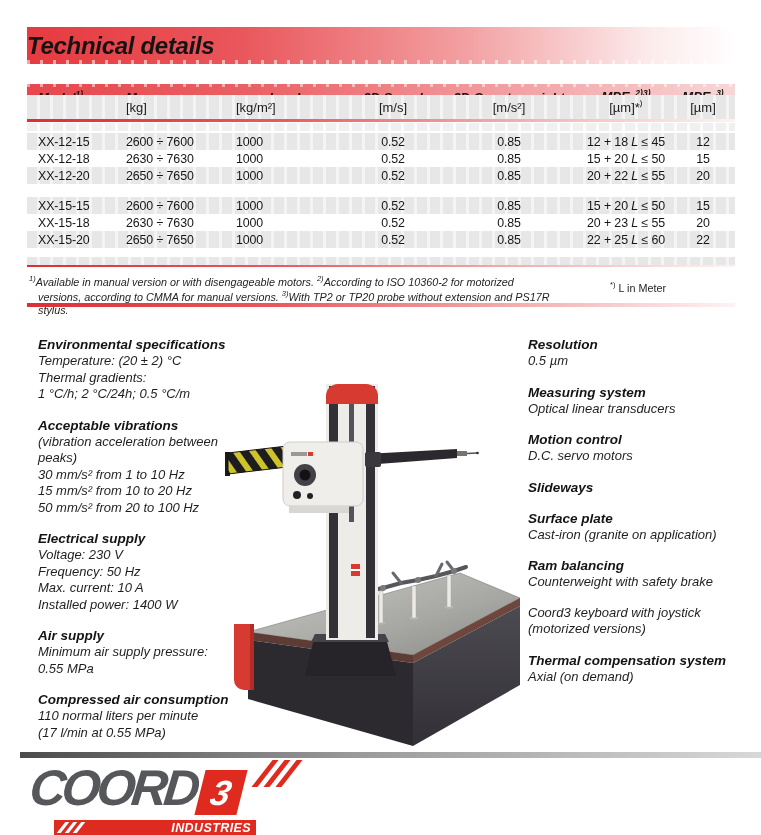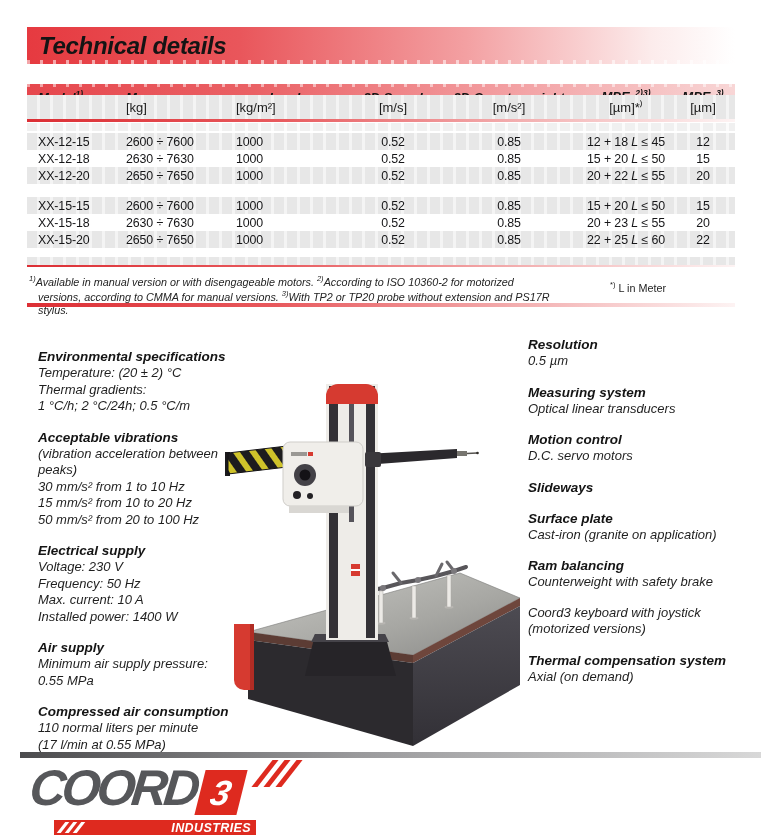--- a/index.html
+++ b/index.html
@@ -5,21 +5,21 @@
   html,body{margin:0;padding:0;background:#fff;}
   .page{position:relative;width:761px;height:835px;background:#fff;overflow:hidden;
         font-family:"Liberation Sans",sans-serif;color:#1a1a1a;}
 
   
   .banner{position:absolute;left:27px;top:27px;width:708px;height:37px;
     background:linear-gradient(to right,#e63a40 0%,#e9565b 30%,#f3a0a2 62%,#fcebeb 88%,#fff 100%);
     display:flex;align-items:center;}
   .banner::after{content:"";position:absolute;left:0;bottom:0;width:100%;height:4px;
     background:repeating-linear-gradient(90deg,rgba(255,255,255,.55) 0 3px,rgba(255,255,255,0) 3px 13px);}
-  .banner-title{font-style:italic;font-weight:bold;font-size:24px;color:#141414;margin-left:12px;letter-spacing:-.3px;}
+  .banner-title{font-style:italic;font-weight:bold;font-size:24px;color:#141414;letter-spacing:-.3px;}
 
   
   .tgrid{display:grid;grid-template-columns:88px 100px 112px 110px 122px 112px 1fr;padding:0 11px;box-sizing:border-box;}
   .cell{overflow:hidden;white-space:nowrap;}
   .c0,.c1{text-align:left;}
   .c2{text-align:left;padding-left:10px;}
   .c3,.c4,.c5,.c6{text-align:center;}
 
   .thead{position:absolute;left:27px;top:84px;width:708px;height:26px;align-items:center;
     background:linear-gradient(to right,#e6474d 0%,#ea6165 32%,#f29a9d 65%,#f8d6d6 100%);
@@ -49,21 +49,21 @@
 
   
   .footnotes{position:absolute;left:29px;top:273px;width:522px;font-size:10.8px;font-style:italic;
     color:#242424;line-height:12.8px;padding-left:9px;text-indent:-9px;}
   .footnotes sup{font-size:7.5px;}
   .footnote-right{position:absolute;left:610px;top:280px;font-size:10.8px;color:#242424;}
   .footnote-right sup{font-size:7.5px;}
 
   
   .specs{position:absolute;top:336px;}
-  #specs-left{left:38px;width:250px;margin-top:12px;}
+  #specs-left{left:38px;width:250px;}
   #specs-right{left:528px;width:222px;}
   .spec-section{margin-bottom:14px;}
   .spec-title{font-weight:bold;font-style:italic;font-size:13.5px;color:#141414;line-height:17px;}
   .spec-line{font-style:italic;font-size:13px;color:#1f1f1f;line-height:16.5px;}
 
   
   .machine{position:absolute;left:225px;top:368px;width:305px;height:392px;pointer-events:none;}
 
   
   .bottom-rule{position:absolute;left:20px;top:752px;width:741px;height:6px;

